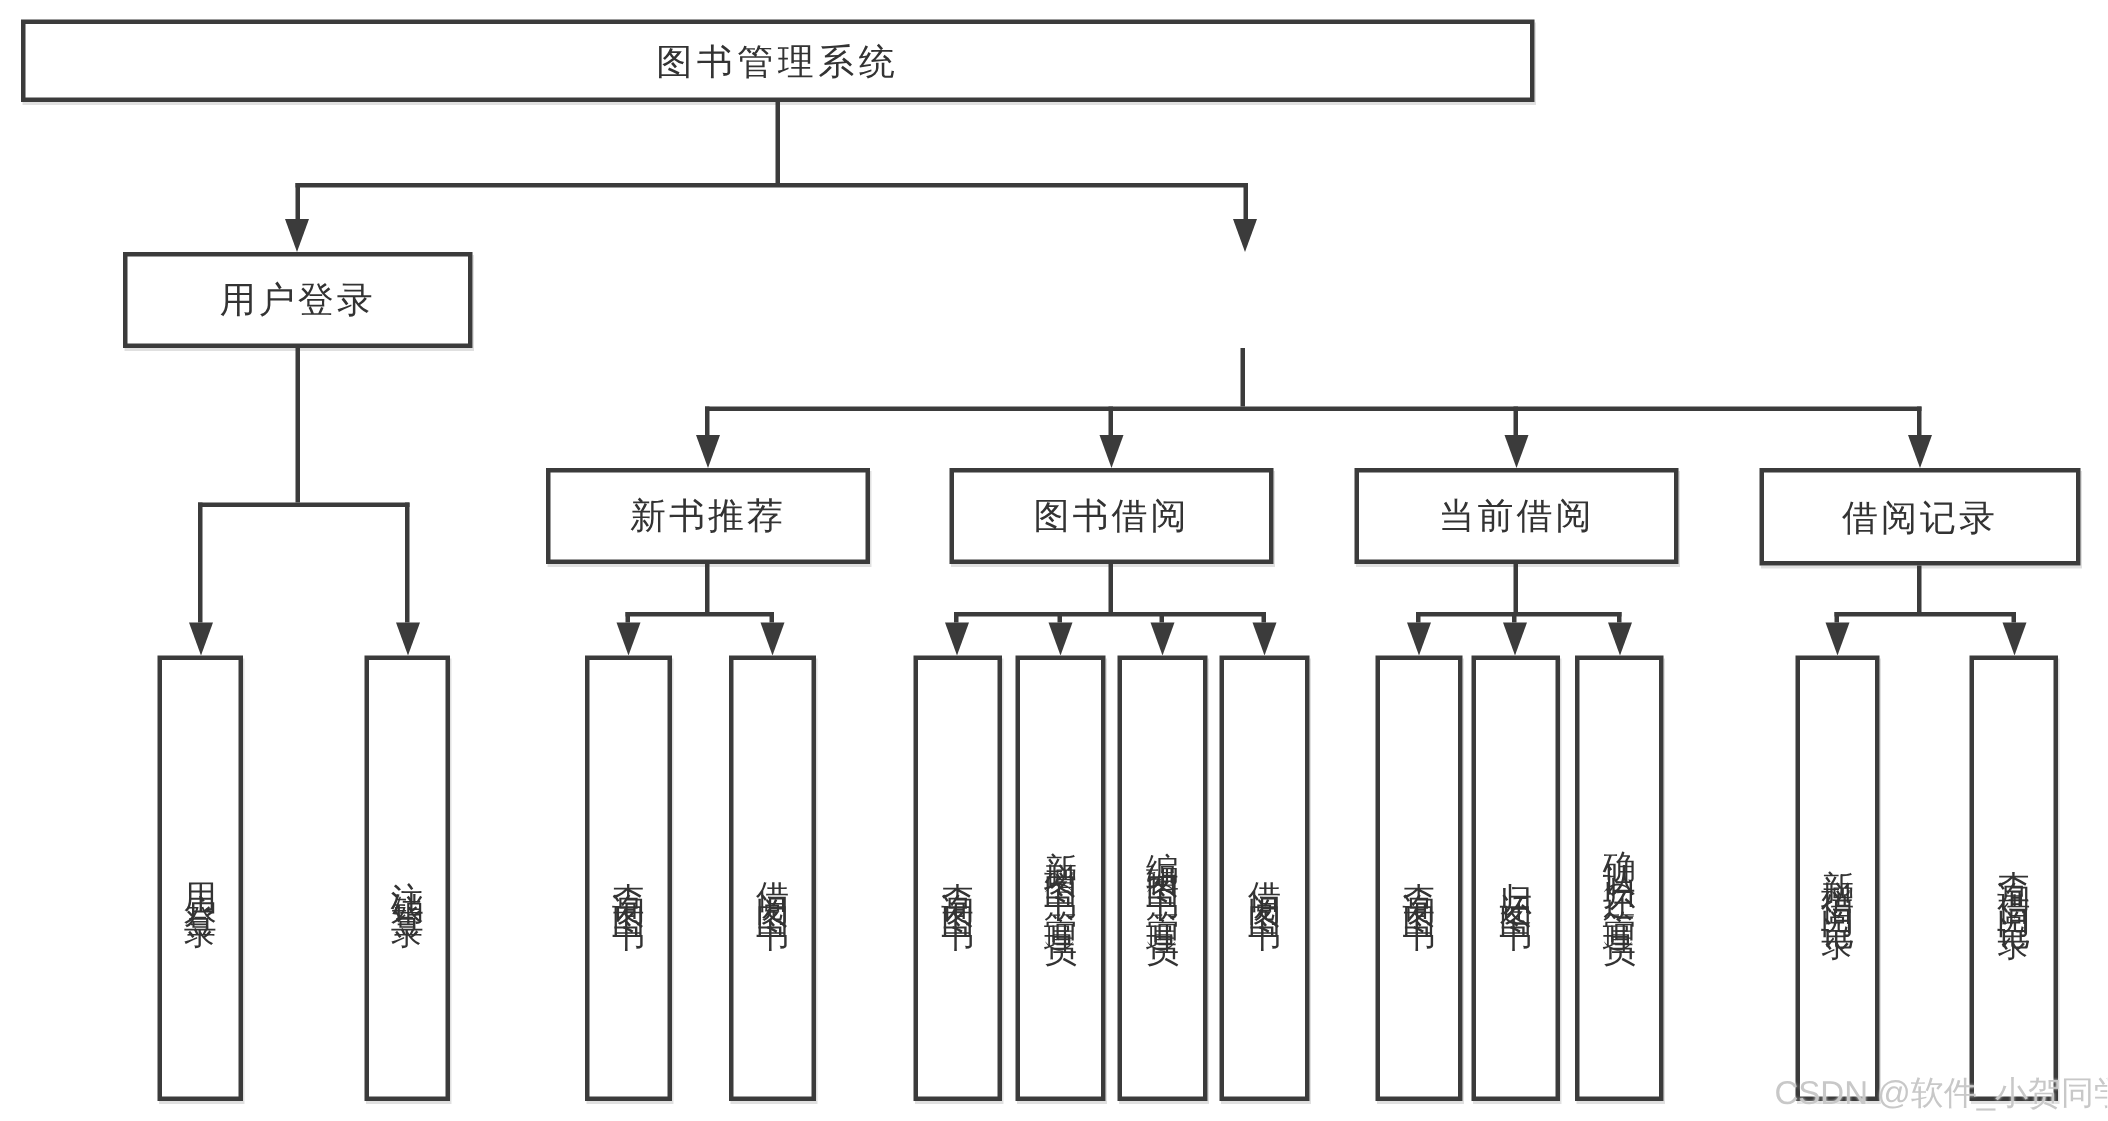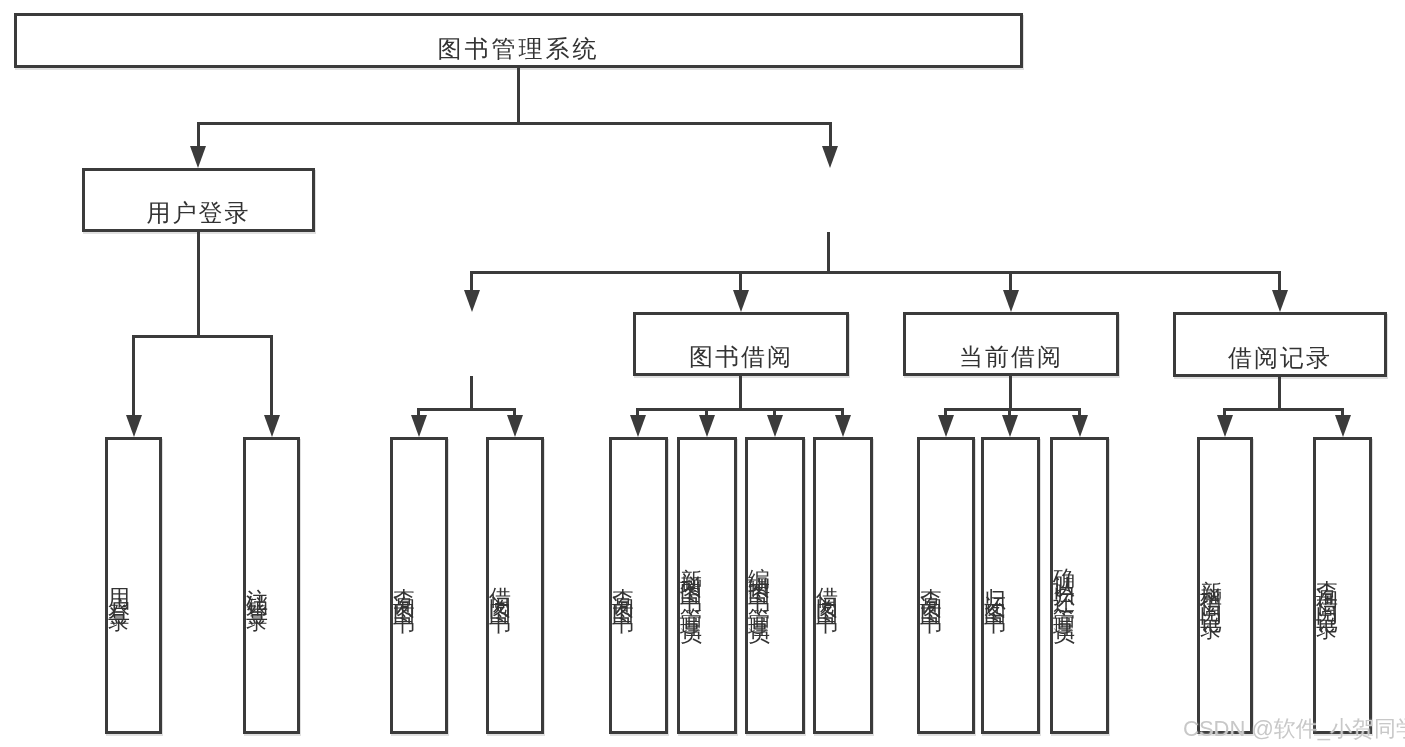--- a/index.html
+++ b/index.html
@@ -15,21 +15,21 @@
     background:var(--bg);
     font-family:"Liberation Sans","DejaVu Sans",sans-serif;
     overflow:hidden;
   }
   .box{
     position:absolute;
     box-sizing:border-box;
     border:3px solid var(--line);
     background:var(--bg);
     color:var(--text);
-    display:flex;align-items:flex-end;justify-content:center;
+    display:flex;align-items:center;justify-content:center;
     box-shadow:1px 2px 0 rgba(0,0,0,0.12);
   }
   .hbox{font-size:24px;letter-spacing:2px;}
   .title{font-size:24px;letter-spacing:3px;}
   .vbox{
     font-size:22px;
     writing-mode:vertical-rl;
     text-orientation:mixed;
     letter-spacing:8px;
     line-height:1;
@@ -87,20 +87,23 @@
   <div class="ln" style="left:470px;top:271px;width:811px;height:3px"></div>
   <div class="ln" style="left:470px;top:271px;width:3px;height:19px"></div>
   <div class="ar" style="left:464px;top:290px"></div>
   <div class="ln" style="left:739px;top:271px;width:3px;height:19px"></div>
   <div class="ar" style="left:733px;top:290px"></div>
   <div class="ln" style="left:1009px;top:271px;width:3px;height:19px"></div>
   <div class="ar" style="left:1003px;top:290px"></div>
   <div class="ln" style="left:1278px;top:271px;width:3px;height:19px"></div>
   <div class="ar" style="left:1272px;top:290px"></div>
 
+  <div class="box hbox" style="left:364px;top:312px;width:216px;height:64px">
+    <span>新书推荐</span>
+  </div>
   <div class="box hbox" style="left:633px;top:312px;width:216px;height:64px">
     <span>图书借阅</span>
   </div>
   <div class="box hbox" style="left:903px;top:312px;width:216px;height:64px">
     <span>当前借阅</span>
   </div>
   <div class="box hbox" style="left:1173px;top:312px;width:214px;height:65px">
     <span>借阅记录</span>
   </div>
 

